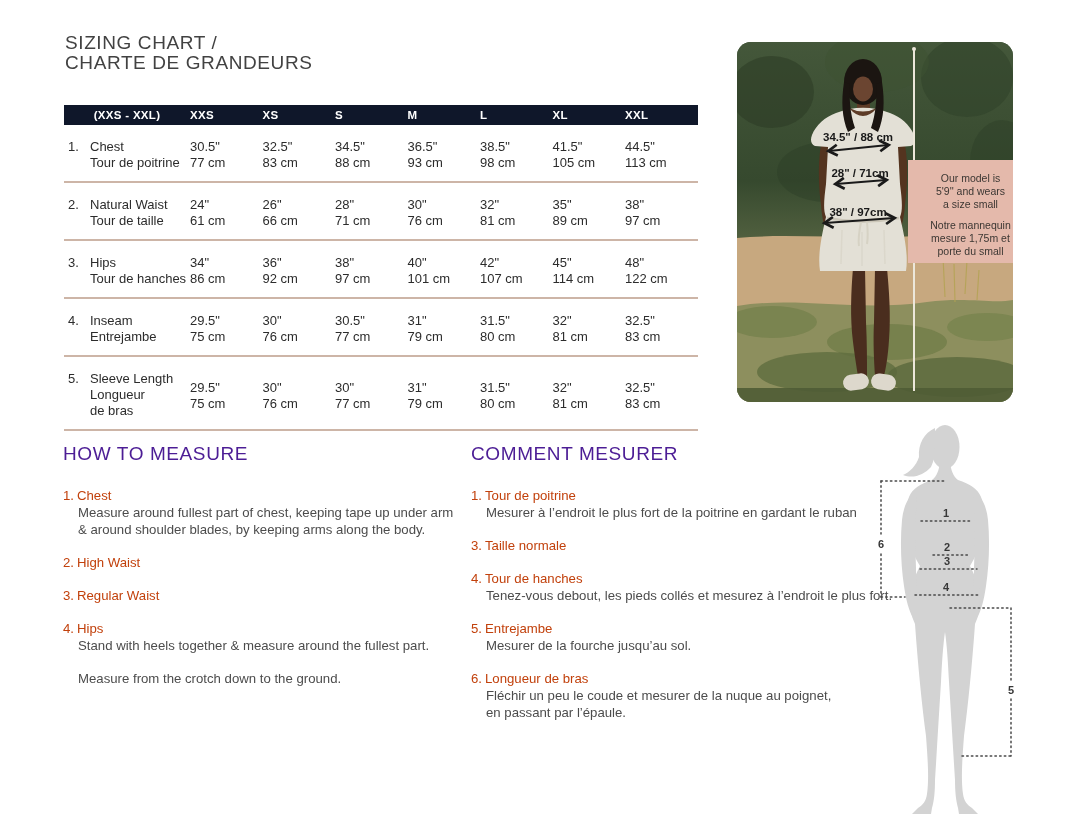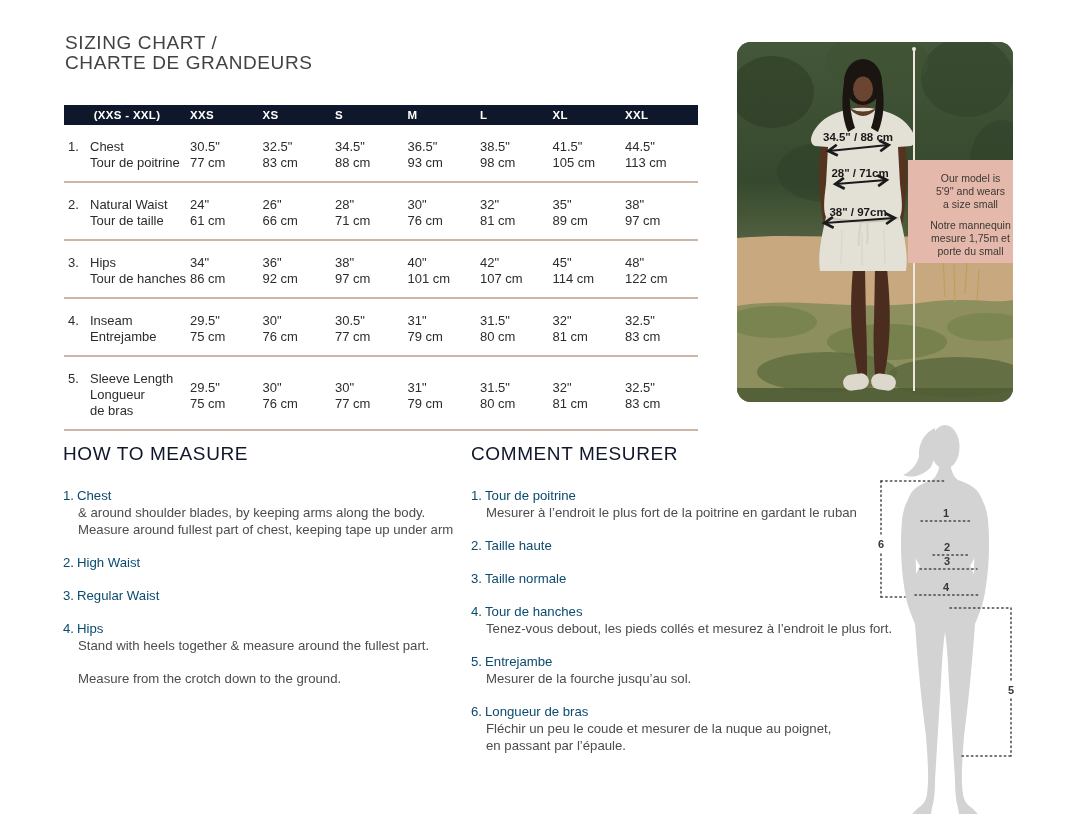--- a/index.html
+++ b/index.html
@@ -27,23 +27,23 @@
   .photo svg{display:block;}
   .model-note{position:absolute;left:171px;top:118px;width:105px;height:103px;
               background:#e4b9ab;box-sizing:border-box;padding-top:12px;
               font-size:10.5px;line-height:13px;color:#3c3733;text-align:center;}
   .mn-group{margin-bottom:8px;padding-left:20px;}
 
   
   .measure{position:absolute;top:443px;}
   .measure-en{left:63px;width:405px;}
   .measure-fr{left:471px;width:450px;}
-  .m-heading{font-size:19px;letter-spacing:.6px;color:#0f172a;margin-bottom:22px;}
+  .m-heading{font-size:19px;letter-spacing:.6px;color:#4c1d95;margin-bottom:22px;}
   .mi{margin-bottom:16px;}
-  .mi-head{font-size:13.2px;line-height:17px;color:#0c4a6e;}
+  .mi-head{font-size:13.2px;line-height:17px;color:#c2410c;}
   .mi-num{margin-right:3px;}
   .mi-line{font-size:13.2px;line-height:17px;color:#4c4c4c;margin-left:15px;white-space:nowrap;}
   .mi-line:empty{display:none;}
 
   
   .diagram{position:absolute;left:865px;top:418px;}
   svg text{font-family:"Liberation Sans",sans-serif;}
 </style>
 </head>
 <body>
@@ -324,22 +324,22 @@
         <div>mesure 1,75m et</div>
         <div>porte du small</div>
       </div>
     </div>
   </div>
 
   <div class="measure measure-en">
     <div class="m-heading">HOW TO MEASURE</div>
     <div class="mi">
       <div class="mi-head"><span class="mi-num">1.</span><span class="mi-title">Chest</span></div>
+      <div class="mi-line">Measure around fullest part of chest, keeping tape up under arm</div>
       <div class="mi-line">&amp; around shoulder blades, by keeping arms along the body.</div>
-      <div class="mi-line">Measure around fullest part of chest, keeping tape up under arm</div>
     </div>
     <div class="mi">
       <div class="mi-head"><span class="mi-num">2.</span><span class="mi-title">High Waist</span></div>
     </div>
     <div class="mi">
       <div class="mi-head"><span class="mi-num">3.</span><span class="mi-title">Regular Waist</span></div>
     </div>
     <div class="mi">
       <div class="mi-head"><span class="mi-num">4.</span><span class="mi-title">Hips</span></div>
       <div class="mi-line">Stand with heels together &amp; measure around the fullest part.</div>
@@ -347,23 +347,20 @@
     <div class="mi">
       <div class="mi-line">Measure from the crotch down to the ground.</div>
     </div>
   </div>
 
   <div class="measure measure-fr">
     <div class="m-heading">COMMENT MESURER</div>
     <div class="mi">
       <div class="mi-head"><span class="mi-num">1.</span><span class="mi-title">Tour de poitrine</span></div>
       <div class="mi-line">Mesurer à l’endroit le plus fort de la poitrine en gardant le ruban</div>
-    </div>
-    <div class="mi">
-      <div class="mi-head"><span class="mi-num">2.</span><span class="mi-title">Taille haute</span></div>
     </div>
     <div class="mi">
       <div class="mi-head"><span class="mi-num">3.</span><span class="mi-title">Taille normale</span></div>
     </div>
     <div class="mi">
       <div class="mi-head"><span class="mi-num">4.</span><span class="mi-title">Tour de hanches</span></div>
       <div class="mi-line">Tenez-vous debout, les pieds collés et mesurez à l’endroit le plus fort.</div>
     </div>
     <div class="mi">
       <div class="mi-head"><span class="mi-num">5.</span><span class="mi-title">Entrejambe</span></div>

